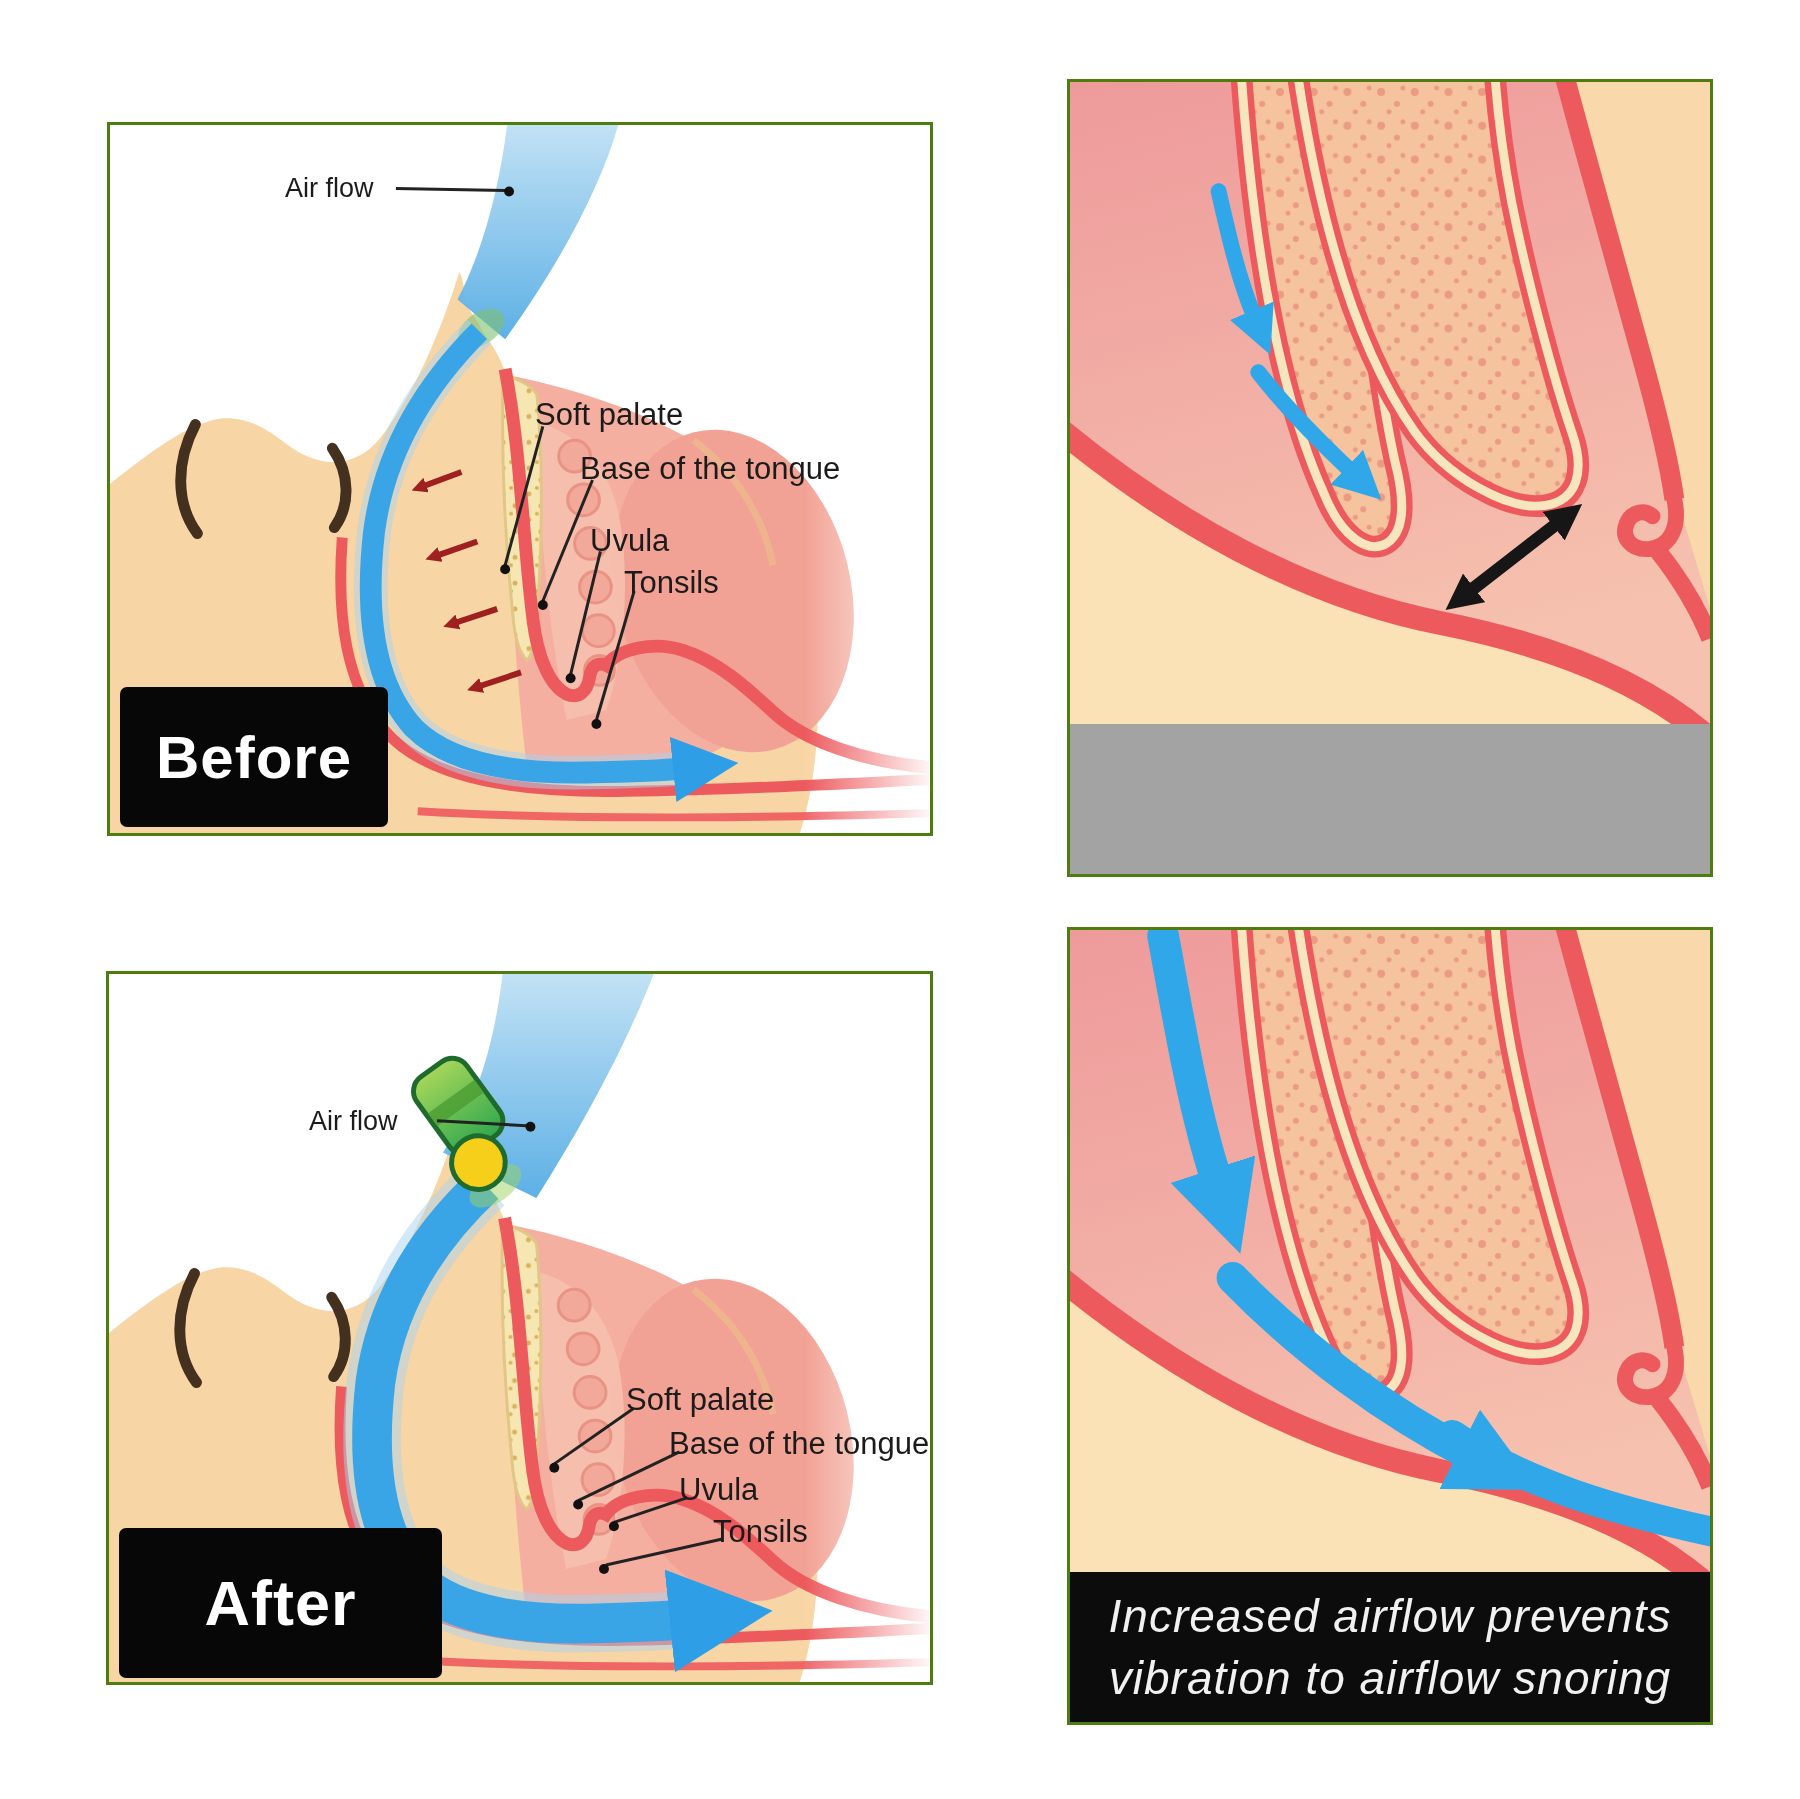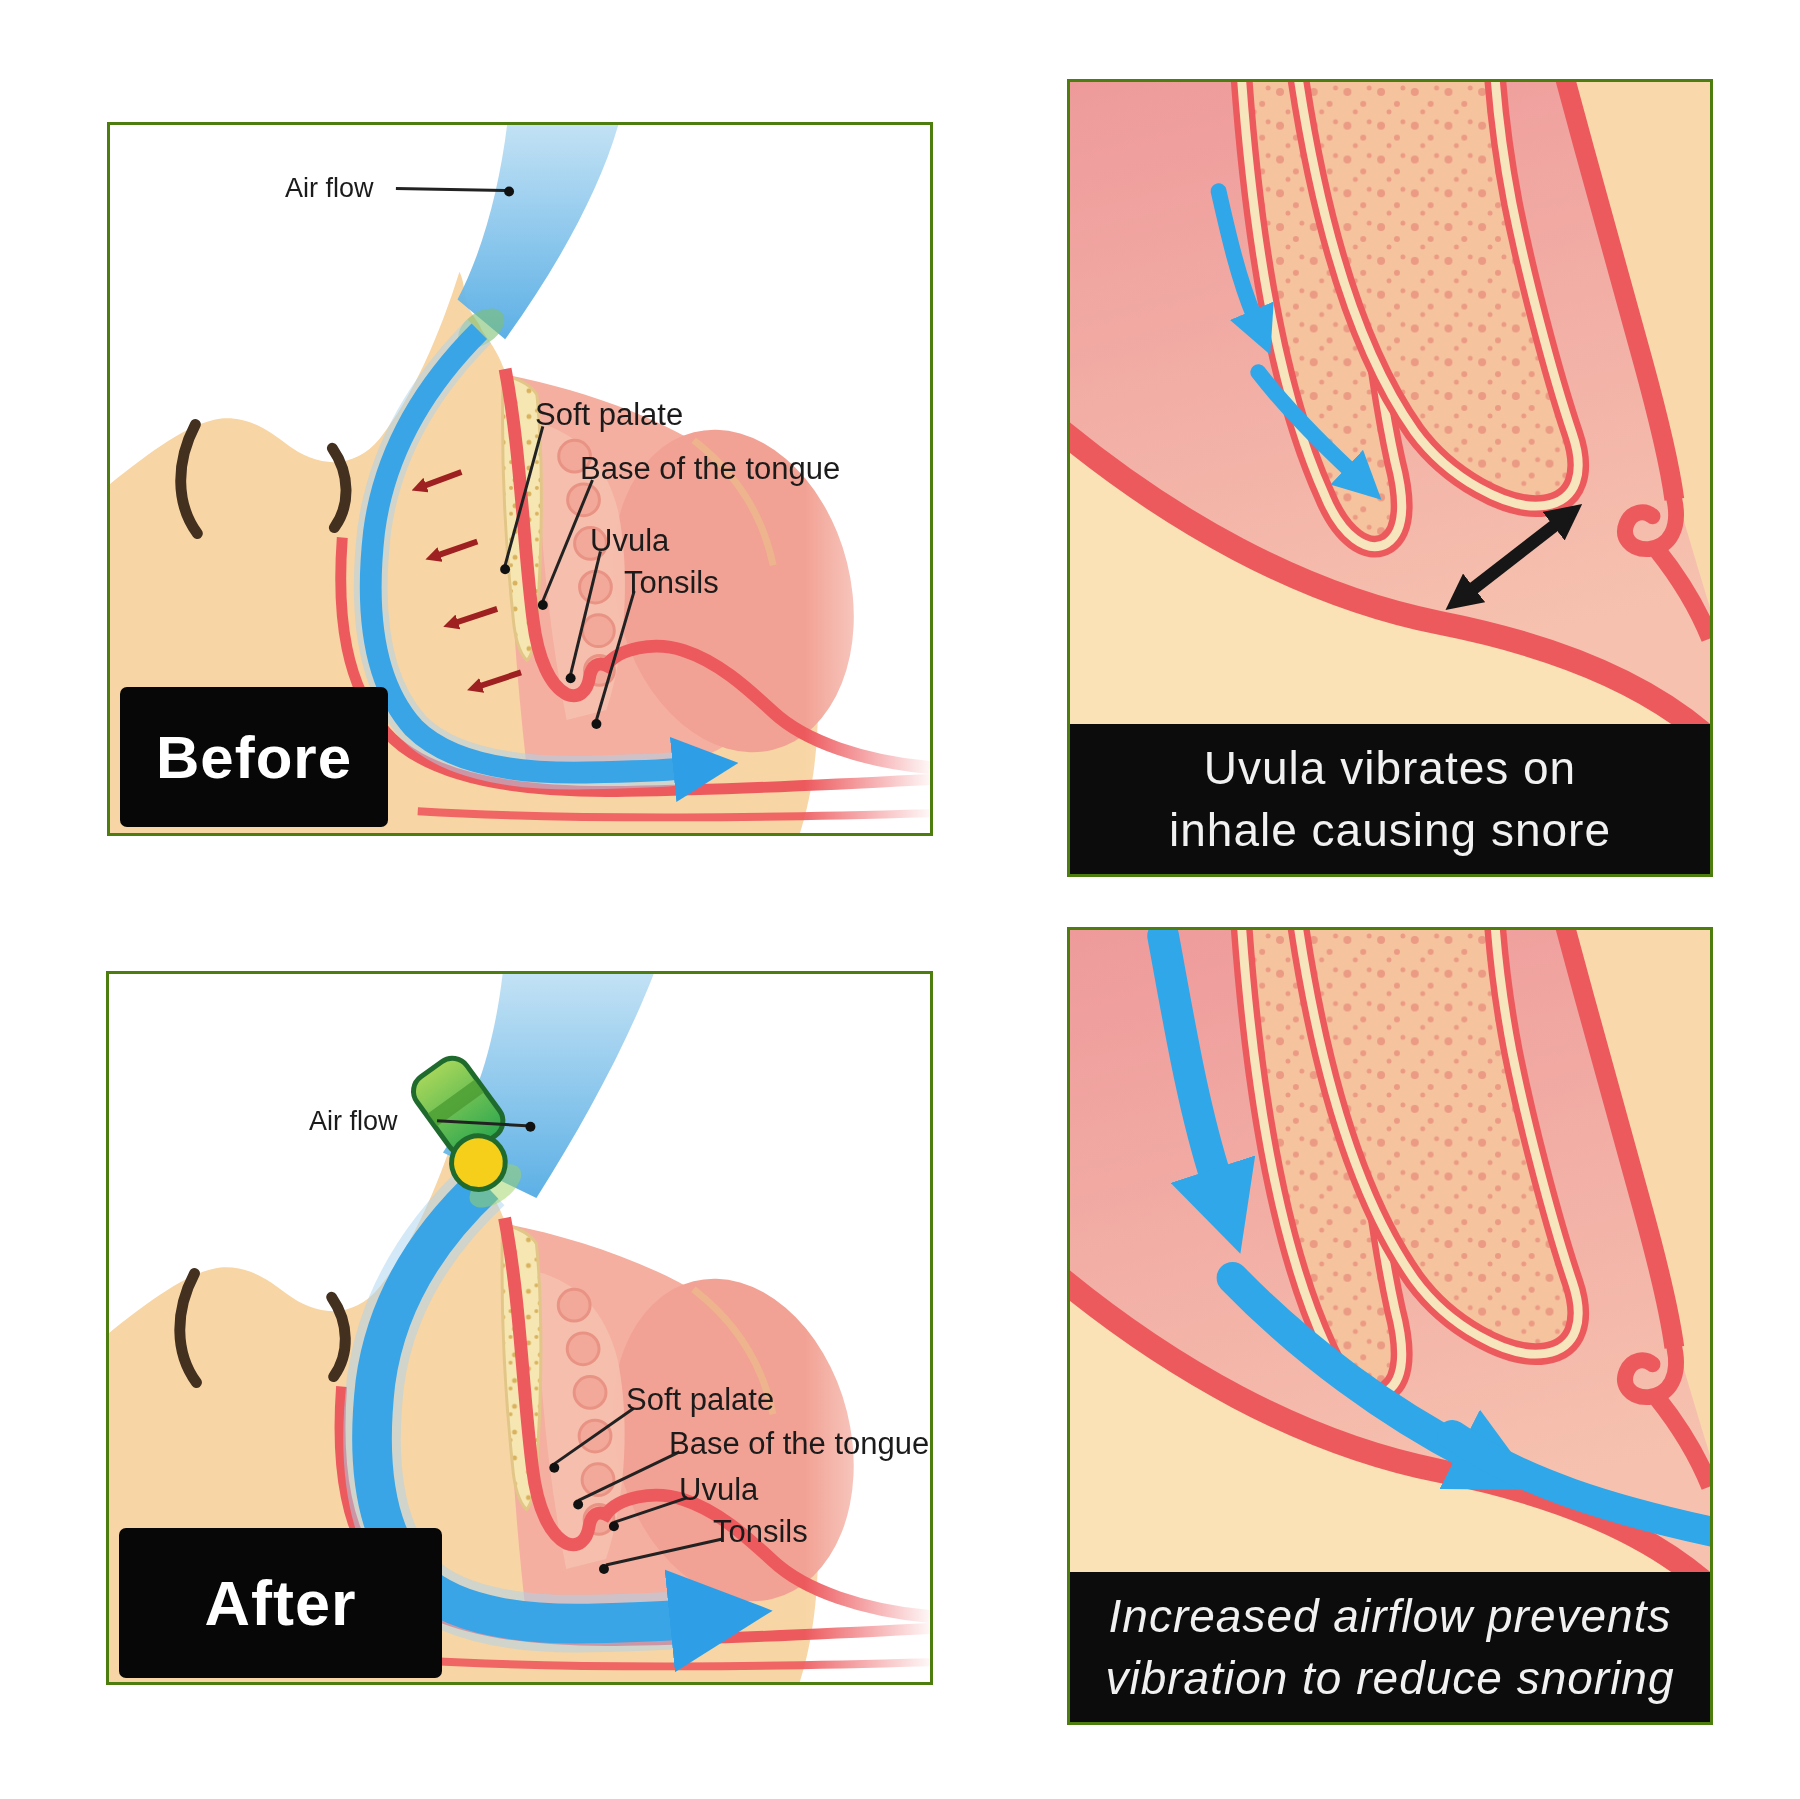--- a/index.html
+++ b/index.html
@@ -143,24 +143,20 @@
     <g>
       <path fill="url(#u-spots)" stroke="#ed5a5e" stroke-width="22" d="M 228 -20 C 248 120 284 262 348 352 C 382 398 442 432 480 426 C 512 421 520 392 507 354 C 486 292 460 192 446 122 C 438 80 431 30 428 -20 Z"></path>
       <path fill="none" stroke="#f7e5be" stroke-width="9" d="M 228 -20 C 248 120 284 262 348 352 C 382 398 442 432 480 426 C 512 421 520 392 507 354 C 486 292 460 192 446 122 C 438 80 431 30 428 -20 Z"></path>
     </g>
     <g stroke="#2fa7e8" stroke-width="16" stroke-linecap="round" fill="none">
       <path marker-end="url(#u-mb)" d="M 150 110 C 160 154 170 198 186 236"></path>
       <path marker-end="url(#u-mb)" d="M 190 292 C 218 328 252 362 284 392"></path>
     </g>
     <path stroke="#161616" stroke-width="13" fill="none" marker-start="url(#u-mk2)" marker-end="url(#u-mk)" d="M 404 512 L 492 444"></path>
   </svg>
-  <div class="caption">
-    <div>Uvula vibrates on</div>
-    <div>inhale causing snore</div>
-  </div>
 </div>
 
 <div class="panel" id="panel-after">
   <div class="diagram">
     <svg viewBox="0 0 826 714" preserveAspectRatio="none">
       <defs>
         <linearGradient id="a-ribbon" x1="0" y1="0" x2="0" y2="1">
           <stop offset="0" stop-color="#bfe0f4"></stop>
             <stop offset="1" stop-color="#54ace4"></stop>
         </linearGradient>
@@ -272,15 +268,15 @@
       <path fill="none" stroke="#f7e5be" stroke-width="9" d="M 228 -20 C 248 120 284 262 348 352 C 382 398 442 432 480 426 C 512 421 520 392 507 354 C 486 292 460 192 446 122 C 438 80 431 30 428 -20 Z"></path>
     </g>
     <g stroke="#2fa7e8" stroke-width="32" stroke-linecap="round" fill="none">
       <path marker-end="url(#f-mb)" d="M 94 6 C 110 92 124 178 148 252"></path>
       <path marker-end="url(#f-mb)" d="M 164 350 C 236 424 322 486 404 528"></path>
     </g>
     <path fill="none" stroke="#2fa7e8" stroke-width="30" stroke-linecap="round" d="M 386 508 C 456 556 546 584 660 608"></path>
   </svg>
   <div class="caption">
     <div>Increased airflow prevents</div>
-    <div>vibration to reduce snoring</div>
+    <div>vibration to airflow snoring</div>
   </div>
 </div>
 
 </body></html>

